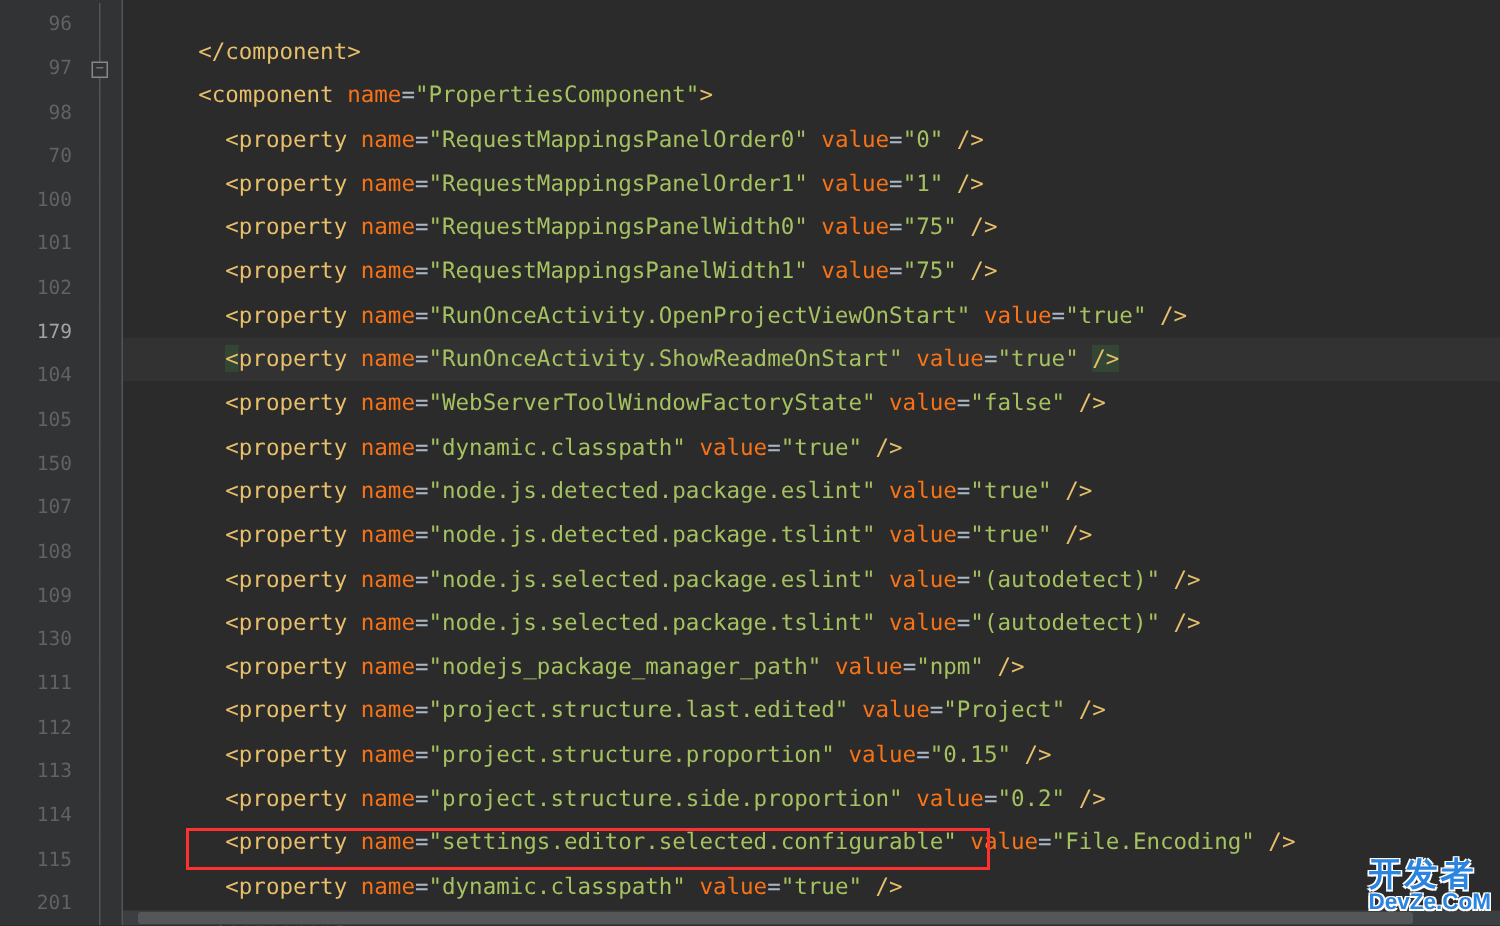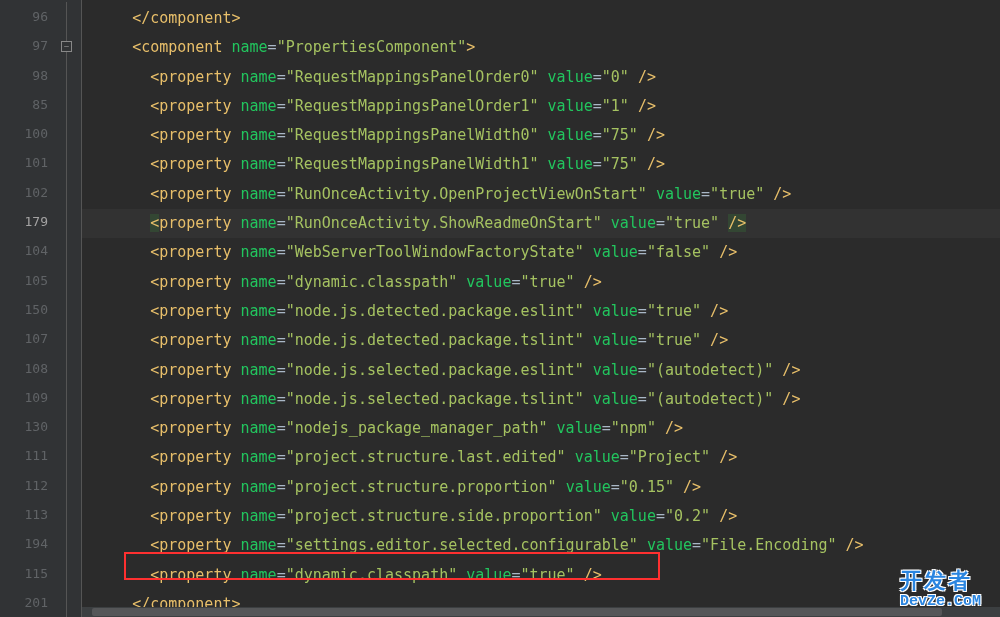--- a/index.html
+++ b/index.html
@@ -67,56 +67,56 @@
       height: 11px;
       border: 1px solid #888;
       background: #313335;
       font-size: 9px;
       line-height: 9px;
       text-align: center;
       color: #888;
     }
     .code-area {
       flex: 1;
-      padding-top: 4px;
+      padding-top: 20px;
       overflow: hidden;
       position: relative;
     }
     .code-line {
       height: 29.3px;
       line-height: 29.3px;
       white-space: pre;
       padding-left: 14px;
       color: #a9b7c6;
       position: relative;
     }
     .tag { color: #e8bf6a; }
-    .attr-name { color: #22c55e; }
+    .attr-name { color: #f97316; }
     .attr-val { color: #a5c261; }
     .punct { color: #e8bf6a; }
     .eq { color: #a9b7c6; }
     .current-line-bg {
       background: #323232;
     }
     .hl-caret {
       background: #334633;
     }
     .red-box {
       position: absolute;
       border: 2px solid #ff3030;
       pointer-events: none;
       z-index: 10;
     }
     .watermark {
       position: absolute;
-      right: 19px;
+      right: 6px;
       bottom: 8px;
       z-index: 20;
       text-align: left;
-      font-family: Liberation Mono, monospace;
+      font-family: Liberation Sans, sans-serif;
       line-height: 1;
       pointer-events: none;
     }
     .wm-top {
       color: #2a85e0;
       font-size: 22px;
       font-weight: bold;
       text-shadow: 1px 1px 0 #fff, -1px -1px 0 #fff, 1px -1px 0 #fff, -1px 1px 0 #fff;
       letter-spacing: 2px;
     }
@@ -145,36 +145,36 @@
     }
   </style>
 </head>
 <body>
 
 <div class="editor">
   <div class="gutter" id="gutter">
       <div class="line-number">96</div>
       <div class="line-number">97</div>
       <div class="line-number">98</div>
-      <div class="line-number">85</div>
+      <div class="line-number">70</div>
       <div class="line-number">100</div>
       <div class="line-number">101</div>
       <div class="line-number">102</div>
       <div class="line-number current">179</div>
       <div class="line-number">104</div>
       <div class="line-number">105</div>
       <div class="line-number">150</div>
       <div class="line-number">107</div>
       <div class="line-number">108</div>
       <div class="line-number">109</div>
       <div class="line-number">130</div>
       <div class="line-number">111</div>
       <div class="line-number">112</div>
       <div class="line-number">113</div>
-      <div class="line-number">194</div>
+      <div class="line-number">114</div>
       <div class="line-number">115</div>
       <div class="line-number">201</div>
     </div>
   <div class="fold-gutter" id="foldgutter">
       <div class="fold-cell">
         <div class="fold-line"></div>
       </div>
       <div class="fold-cell">
         <div class="fold-line"></div>
         <div class="fold-marker">−</div>

